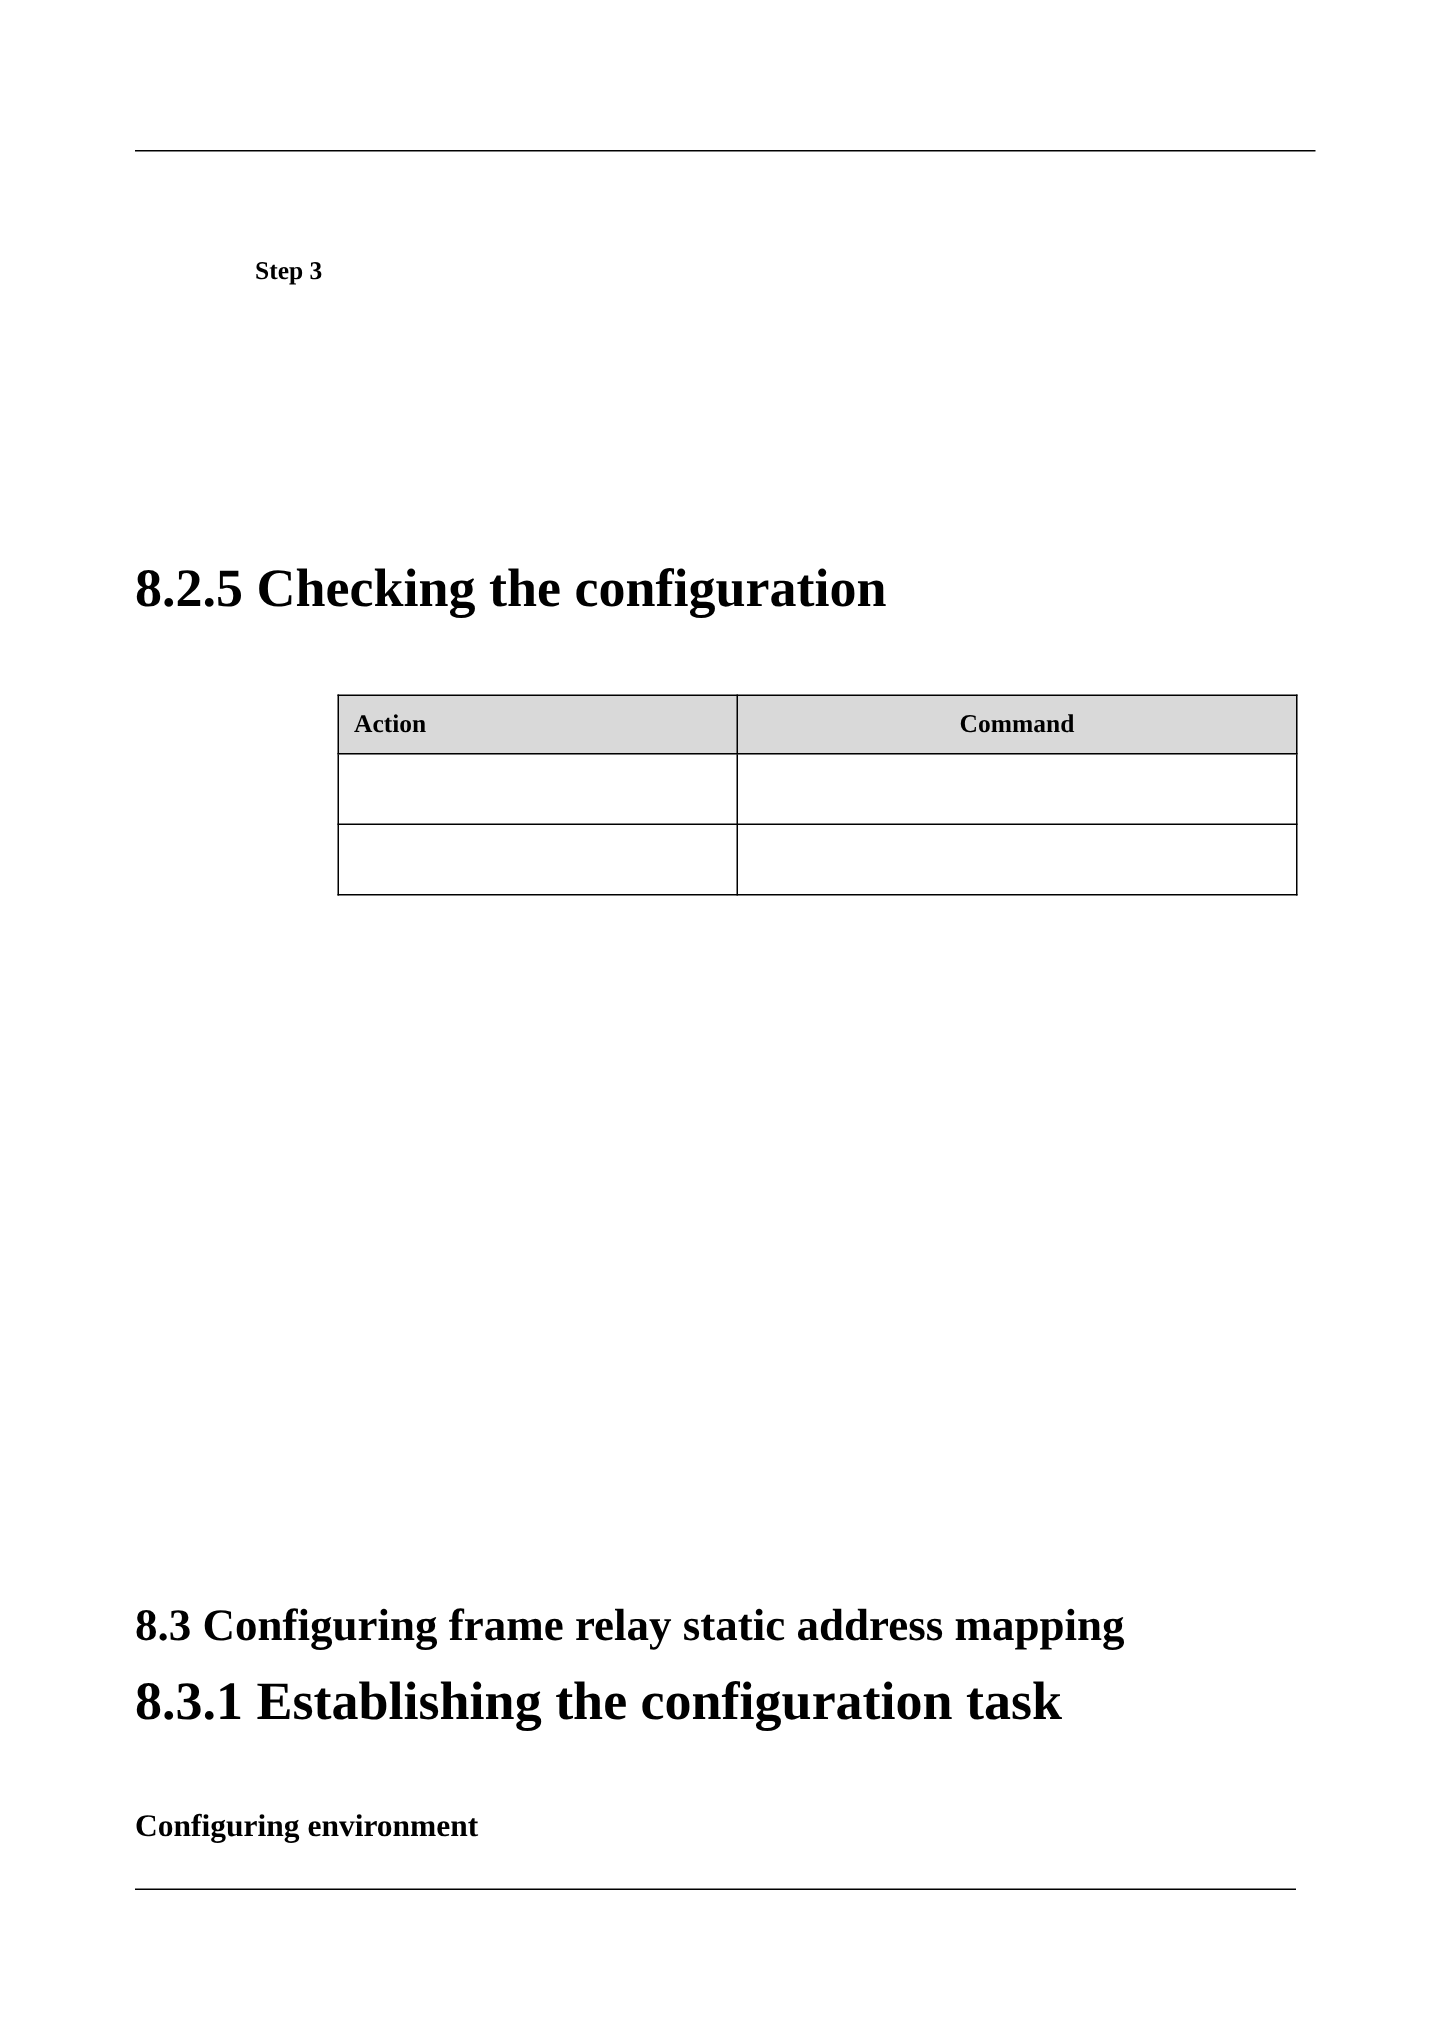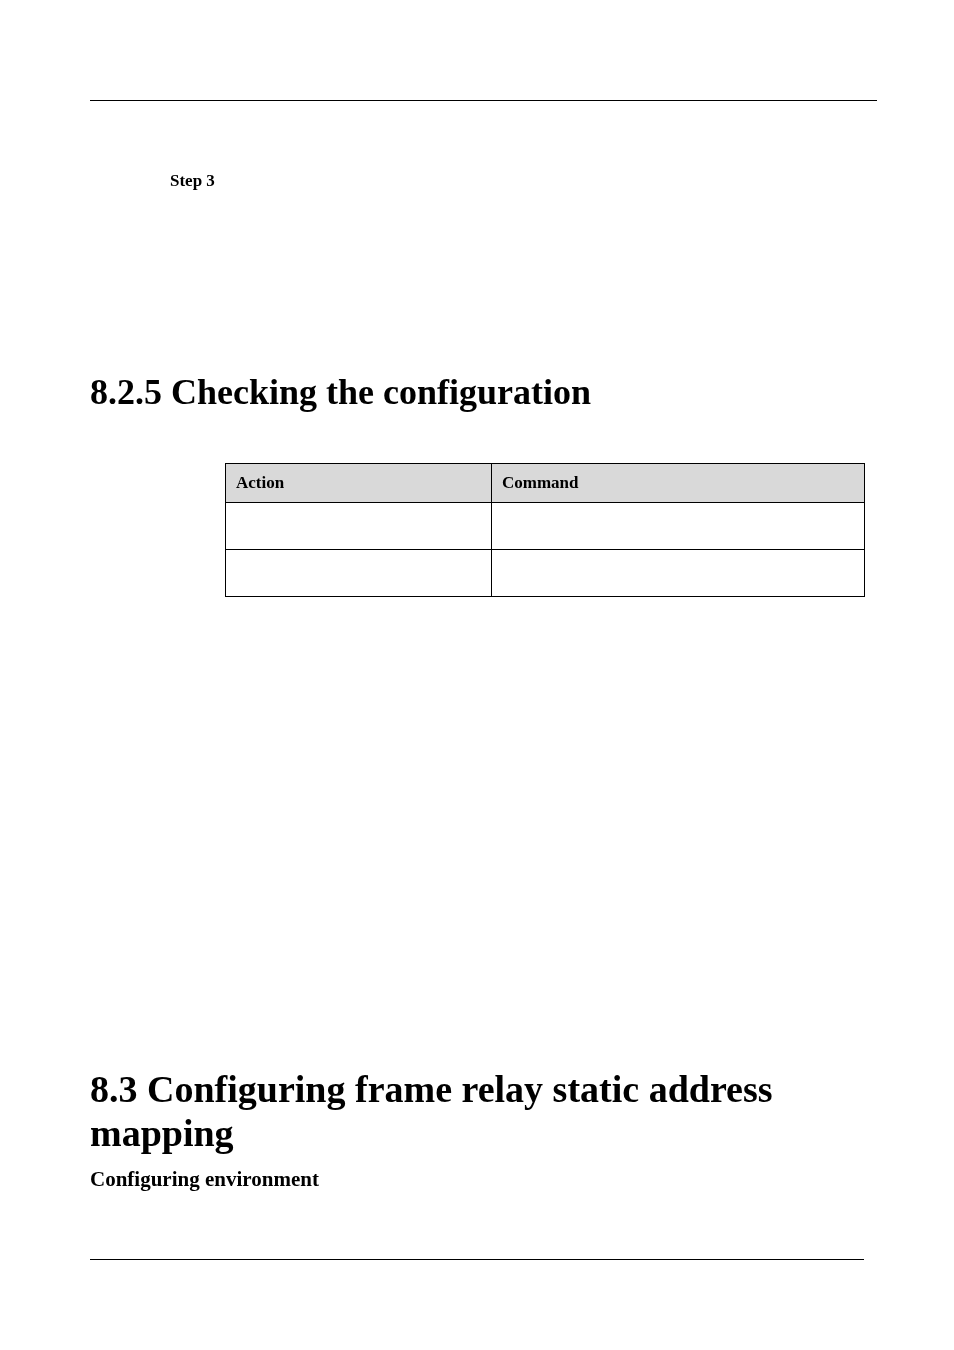--- a/index.html
+++ b/index.html
@@ -36,21 +36,21 @@
     margin-left: 80px;
     margin-bottom: 180px;
   }
   .h2 {
     font-weight: bold;
     font-size: 36px;
     margin: 0 0 50px 0;
   }
   .h1 {
     font-weight: bold;
-    font-size: 38px;
+    font-size: 30px;
     margin: 0 0 12px 0;
   }
   .h3 {
     font-weight: bold;
     font-size: 21px;
     margin: 0 0 10px 0;
   }
   .table-wrap {
     margin-left: 135px;
     margin-bottom: 470px;
@@ -69,21 +69,21 @@
     background: #d9d9d9;
     font-weight: bold;
     padding: 8px 10px;
     height: 22px;
   }
   td {
     height: 38px;
     padding: 4px 10px;
   }
   th.col-action, td.col-action { width: 245px; }
-  th.col-command, td.col-command { width: auto; }
+  th.col-command, td.col-command { width: auto; text-align: center; }
 </style>
 </head>
 <body>
 
 <div class="page">
   <div class="top-rule"></div>
 
   <div class="step-label">Step 3</div>
 
   <div class="h2">8.2.5 Checking the configuration</div>
@@ -103,16 +103,17 @@
         </tr>
         <tr>
           <td class="col-action"></td>
           <td class="col-command"></td>
         </tr>
       </tbody>
     </table>
   </div>
 
   <div class="h1">8.3 Configuring frame relay static address mapping</div>
+  <div class="h2">8.3.1 Establishing the configuration task</div>
   <div class="h3">Configuring environment</div>
 
   <div class="bottom-rule"></div>
 </div>
 
 </body></html>

